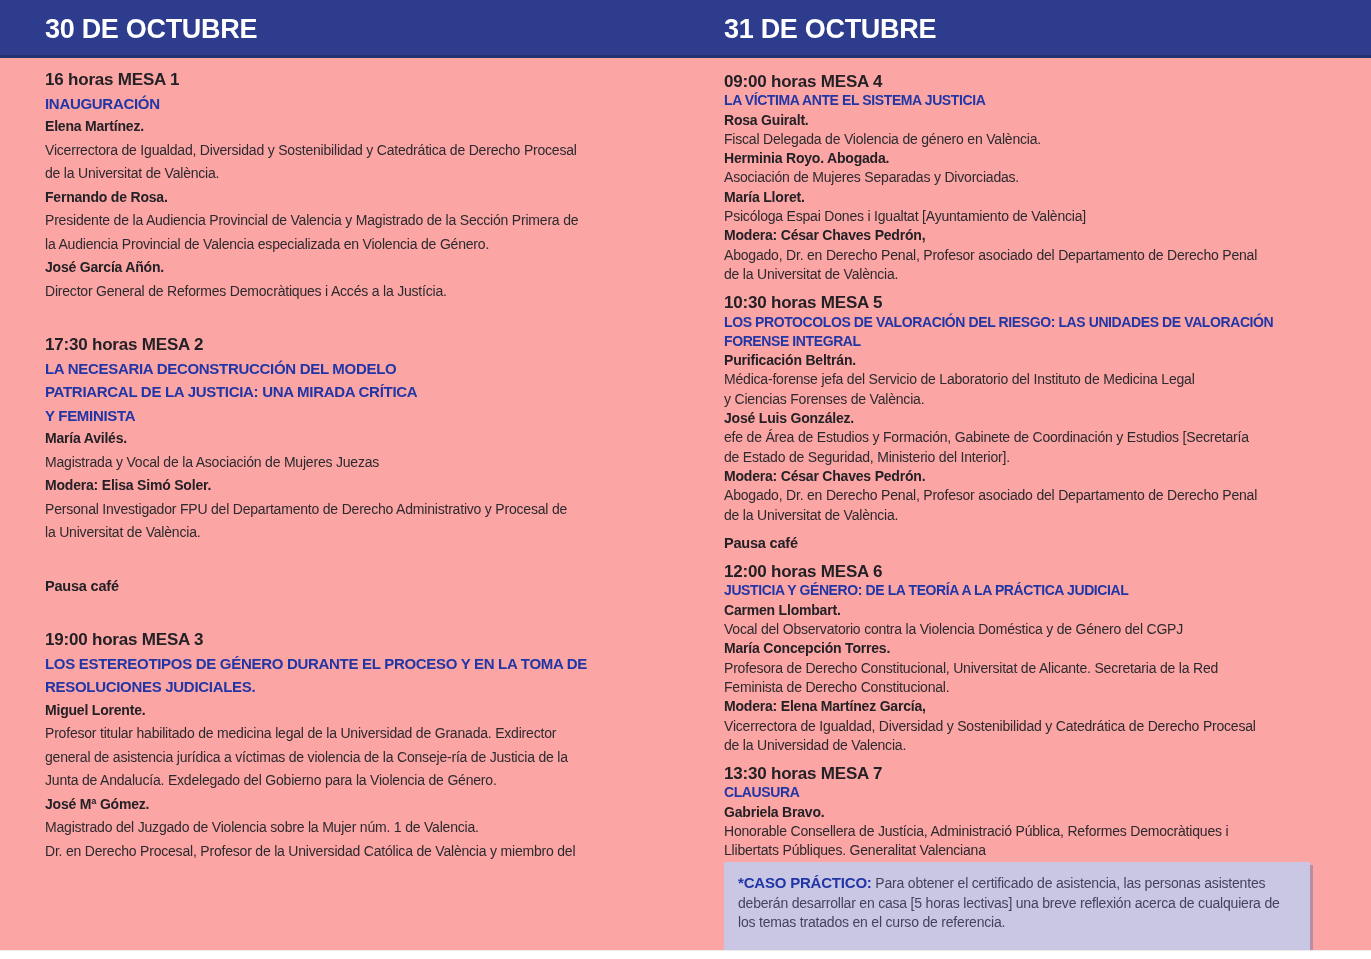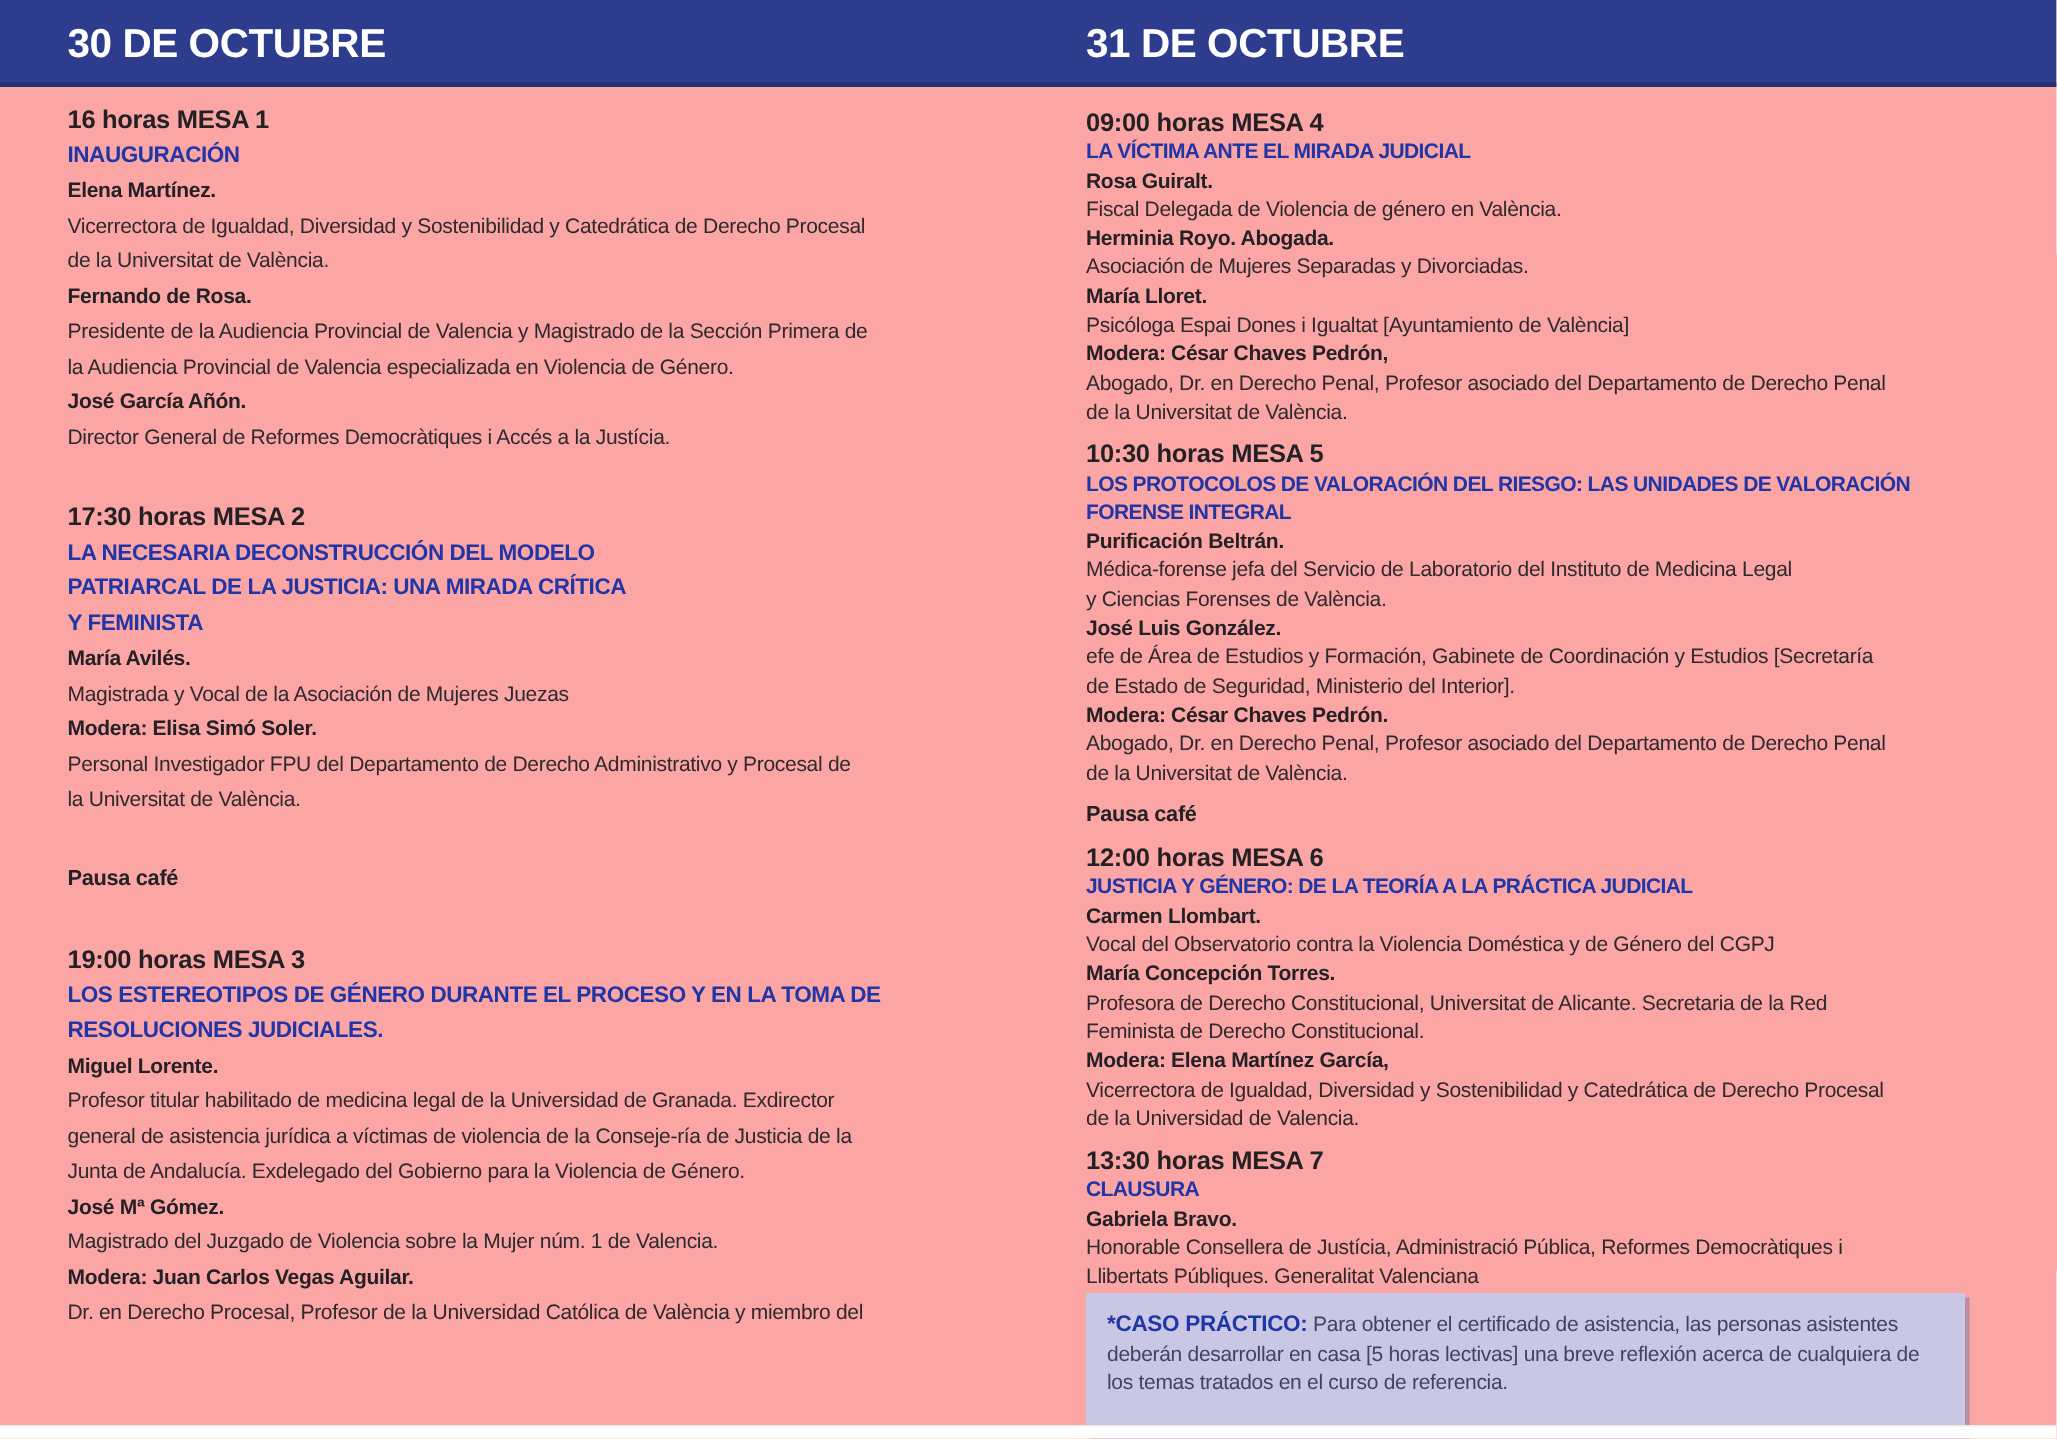--- a/index.html
+++ b/index.html
@@ -148,29 +148,28 @@
       <div class="block">
         <div class="line time">19:00 horas MESA 3</div>
         <div class="line title">LOS ESTEREOTIPOS DE GÉNERO DURANTE EL PROCESO Y EN LA TOMA DE</div>
         <div class="line title">RESOLUCIONES JUDICIALES.</div>
         <div class="line name">Miguel Lorente.</div>
         <div class="line desc">Profesor titular habilitado de medicina legal de la Universidad de Granada. Exdirector</div>
         <div class="line desc">general de asistencia jurídica a víctimas de violencia de la Conseje-ría de Justicia de la</div>
         <div class="line desc">Junta de Andalucía. Exdelegado del Gobierno para la Violencia de Género.</div>
         <div class="line name">José Mª Gómez.</div>
         <div class="line desc">Magistrado del Juzgado de Violencia sobre la Mujer núm. 1 de Valencia.</div>
-        <div class="line name">Modera: Juan Carlos Vegas Aguilar.</div>
         <div class="line desc">Dr. en Derecho Procesal, Profesor de la Universidad Católica de València y miembro del</div>
       </div>
     </div>
 
   <div class="column right">
       <div class="block">
         <div class="line time">09:00 horas MESA 4</div>
-        <div class="line title">LA VÍCTIMA ANTE EL MIRADA JUDICIAL</div>
+        <div class="line title">LA VÍCTIMA ANTE EL SISTEMA JUSTICIA</div>
         <div class="line name">Rosa Guiralt.</div>
         <div class="line desc">Fiscal Delegada de Violencia de género en València.</div>
         <div class="line name">Herminia Royo. Abogada.</div>
         <div class="line desc">Asociación de Mujeres Separadas y  Divorciadas.</div>
         <div class="line name">María Lloret.</div>
         <div class="line desc">Psicóloga Espai Dones i Igualtat [Ayuntamiento de València]</div>
         <div class="line name">Modera: César Chaves Pedrón,</div>
         <div class="line desc">Abogado, Dr. en Derecho Penal, Profesor asociado del Departamento de Derecho Penal</div>
         <div class="line desc">de la Universitat de València.</div>
       </div>

